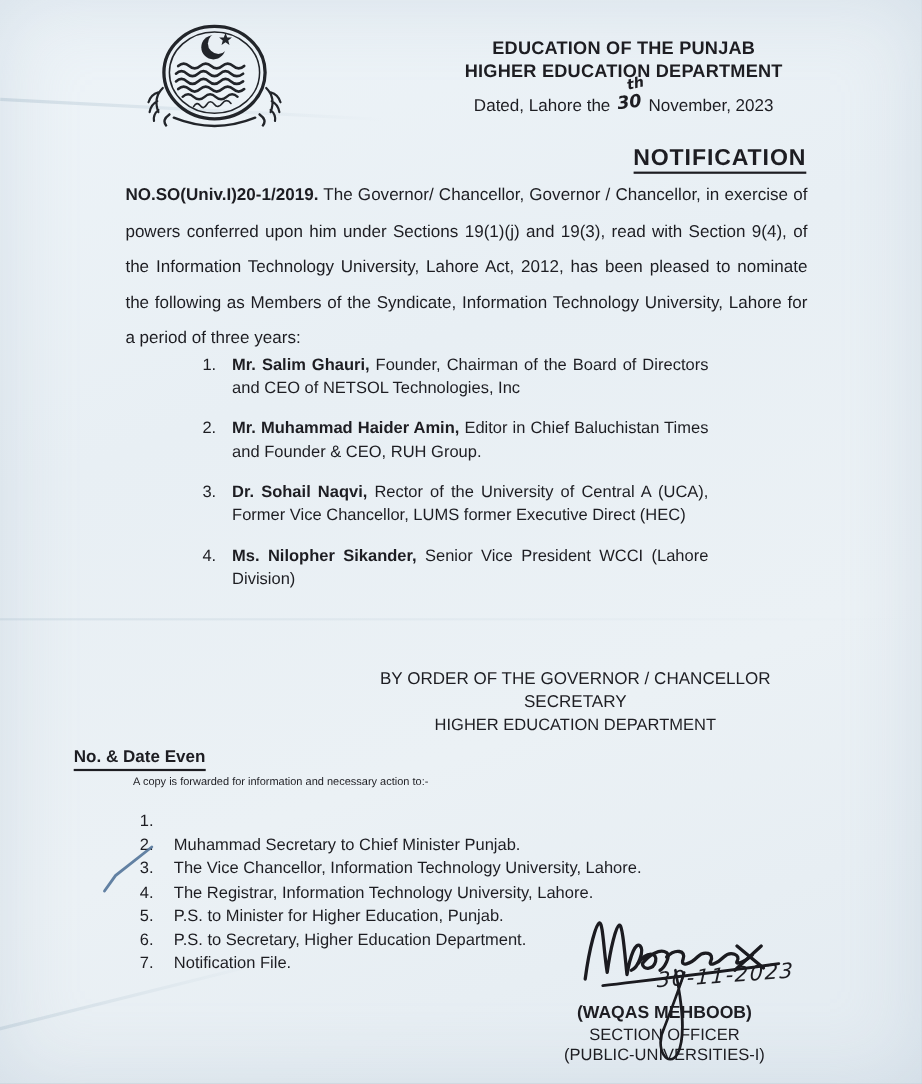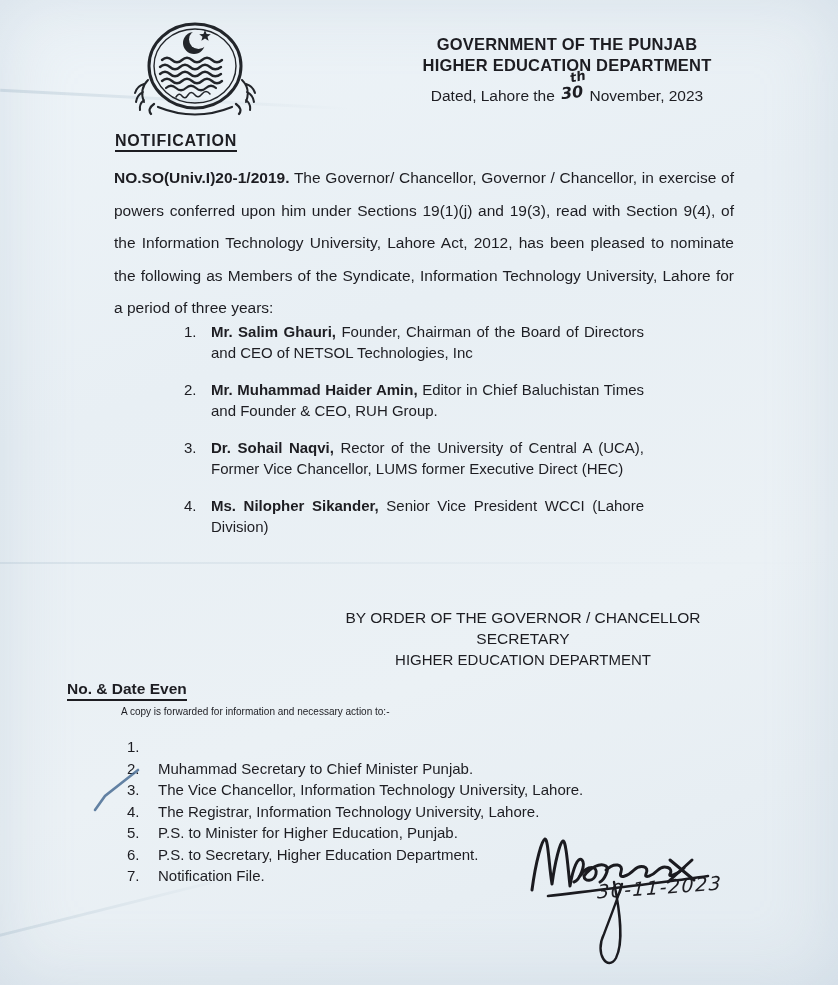--- a/index.html
+++ b/index.html
@@ -19,21 +19,21 @@
 
   .hdr{position:absolute;left:396px;top:34px;width:342px;text-align:center;}
   .hdr-l{font-weight:bold;font-size:16.5px;line-height:20.5px;letter-spacing:.2px;}
   .hdr-date{font-size:15.5px;margin-top:8px;white-space:nowrap;}
 
   .hw{font-family:"DejaVu Sans",sans-serif;font-style:italic;font-weight:bold;}
   .hw-day{display:inline-block;position:relative;width:26px;height:18px;}
   .hw-th{position:absolute;top:-14px;left:11px;font-size:13px;transform:rotate(-12deg);}
   .hw-d{position:absolute;top:0;left:2px;font-size:16px;transform:rotate(-7deg);}
 
-  .title{position:absolute;left:115px;top:132px;width:618px;text-align:left;font-weight:bold;font-size:16px;letter-spacing:.8px;}
+  .title{position:absolute;left:115px;top:132px;width:618px;text-align:right;font-weight:bold;font-size:21px;letter-spacing:.8px;}
   .title span{border-bottom:2.5px solid #1d1d22;padding-bottom:1px;}
 
   .para{position:absolute;left:114px;top:162px;width:620px;font-size:15.5px;line-height:32.5px;text-align:justify;}
 
   .members{position:absolute;left:184px;top:322px;width:460px;}
   .member{display:flex;margin-bottom:17px;font-size:15px;line-height:20.5px;}
   .member .no{width:27px;flex:none;}
   .member .mtext{text-align:justify;}
 
   .order{position:absolute;left:304px;top:607px;width:438px;text-align:center;font-size:15.5px;line-height:21px;}
@@ -77,21 +77,21 @@
       <path d="M27,87 q37,15 74,0 M23,84 q-7,5 -3,10 M105,84 q7,5 3,10" stroke-width="2.2"></path>
     </g>
     <g stroke="none">
       <circle cx="63" cy="23" r="11" fill="#22252a"></circle>
       <circle cx="67.5" cy="19.5" r="9.5" fill="#e9eff4"></circle>
       <polygon points="74,10 75.6,14 79.8,14.2 76.5,16.8 77.6,20.8 74,18.5 70.4,20.8 71.5,16.8 68.2,14.2 72.4,14" fill="#22252a"></polygon>
     </g>
   </svg>
 
   <div class="hdr">
-    <div class="hdr-l">GOVERNMENT OF THE PUNJAB</div>
+    <div class="hdr-l">EDUCATION OF THE PUNJAB</div>
     <div class="hdr-l">HIGHER EDUCATION DEPARTMENT</div>
     <div class="hdr-date">
       <span>Dated, Lahore the</span>
       <span class="hw-day hw"><span class="hw-th">th</span><span class="hw-d">30</span></span>
       <span>November, 2023</span>
     </div>
   </div>
 
   <div class="title">
     <span>NOTIFICATION</span>
@@ -170,14 +170,19 @@
       <path d="M62,44 C70,32 80,34 78,42 C76,50 66,50 66,44 C72,36 82,30 88,34 C92,37 86,48 82,50"></path>
       <path d="M88,38 C96,30 106,32 103,40 C100,48 110,44 116,38 C122,32 132,34 128,42 C126,47 134,44 140,38 C146,32 156,36 152,42 C150,46 160,42 166,36"></path>
       <path d="M152,28 L176,48 M174,28 L150,50"></path>
       <path d="M30,64 C80,58 150,50 190,44" stroke-width="2.6"></path>
       <path d="M96,50 C102,80 106,110 98,126 C90,140 76,122 86,102 C92,86 100,66 104,52" stroke-width="2.4"></path>
     </g>
   </svg>
 
   <div class="hand-date">30-11-2023</div>
 
+  <div class="sigblock">
+    <div class="nm">(WAQAS MEHBOOB)</div>
+    <div>SECTION OFFICER</div>
+    <div>(PUBLIC-UNIVERSITIES-I)</div>
+  </div>
 
 </div>
 
 </body></html>

